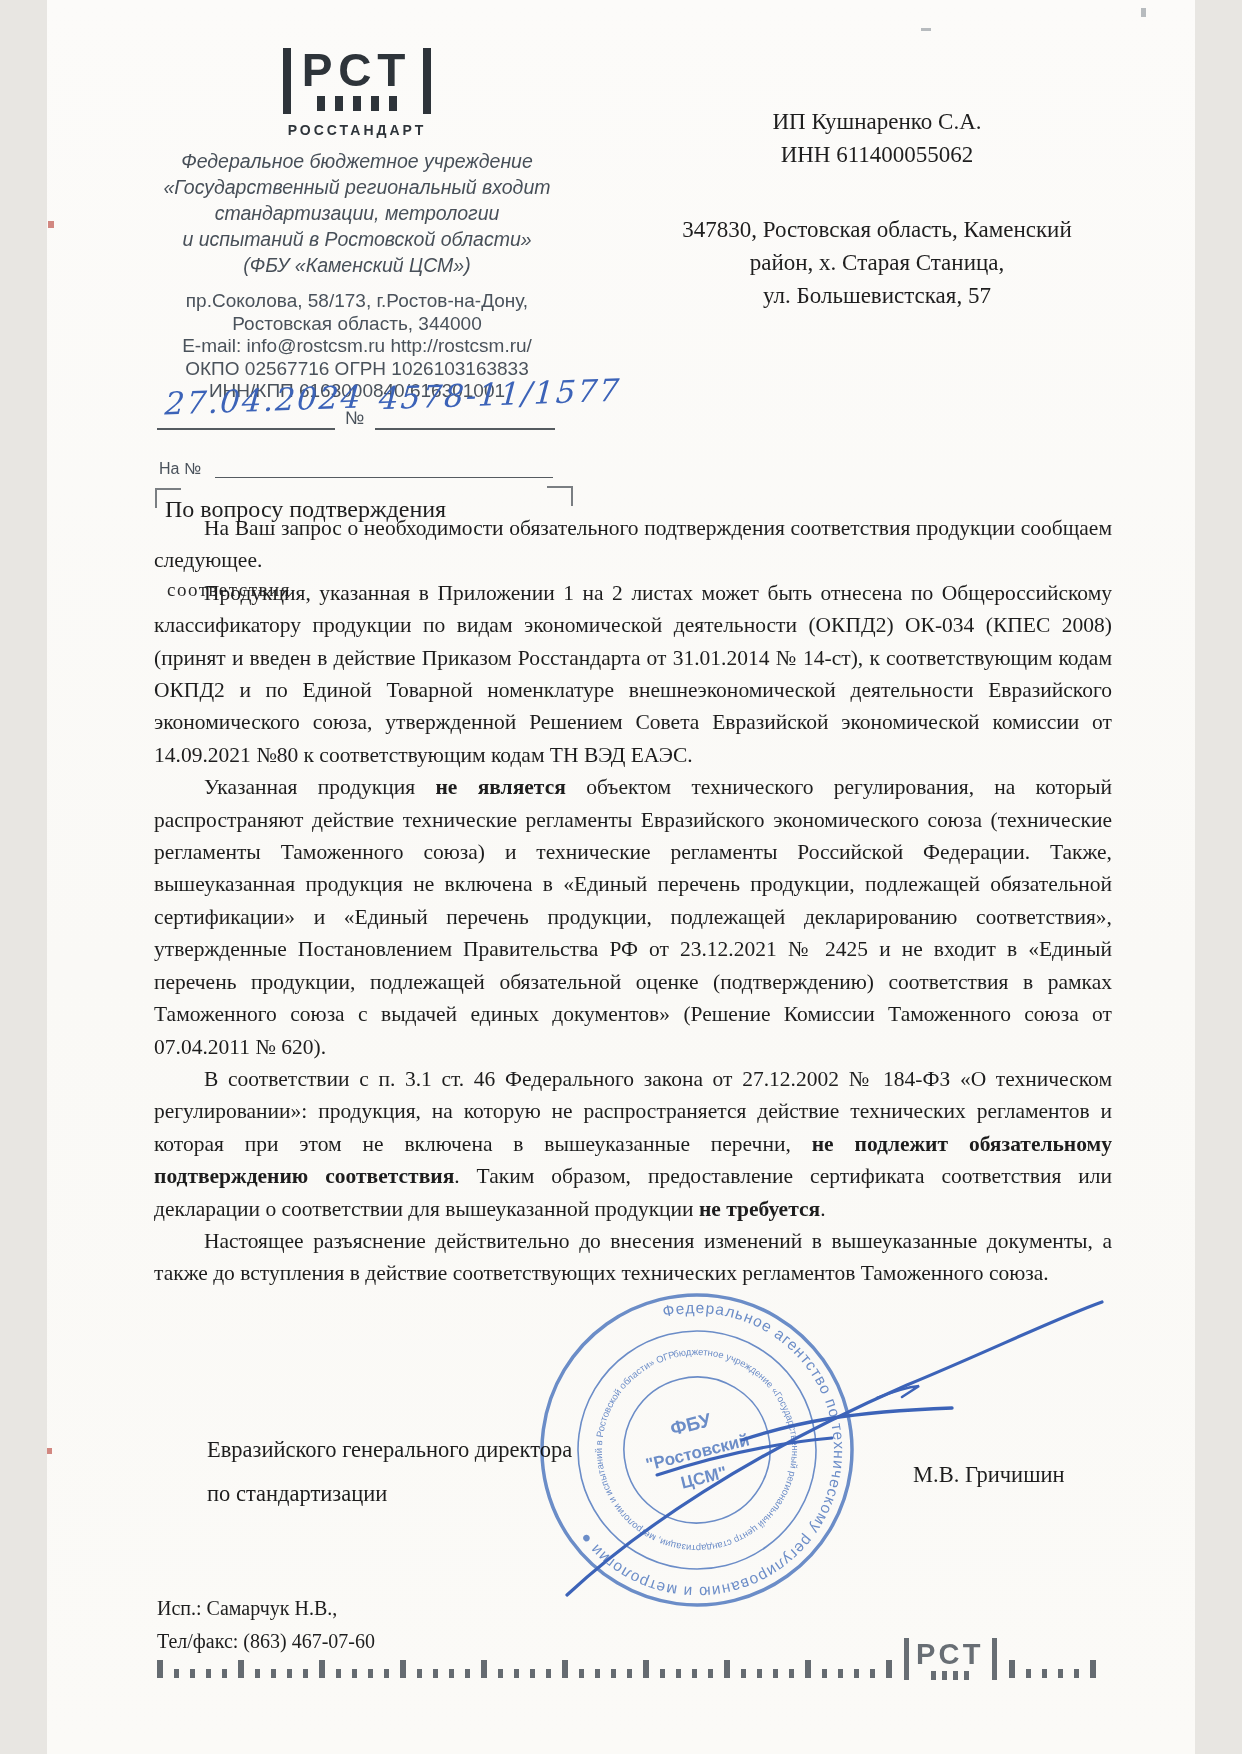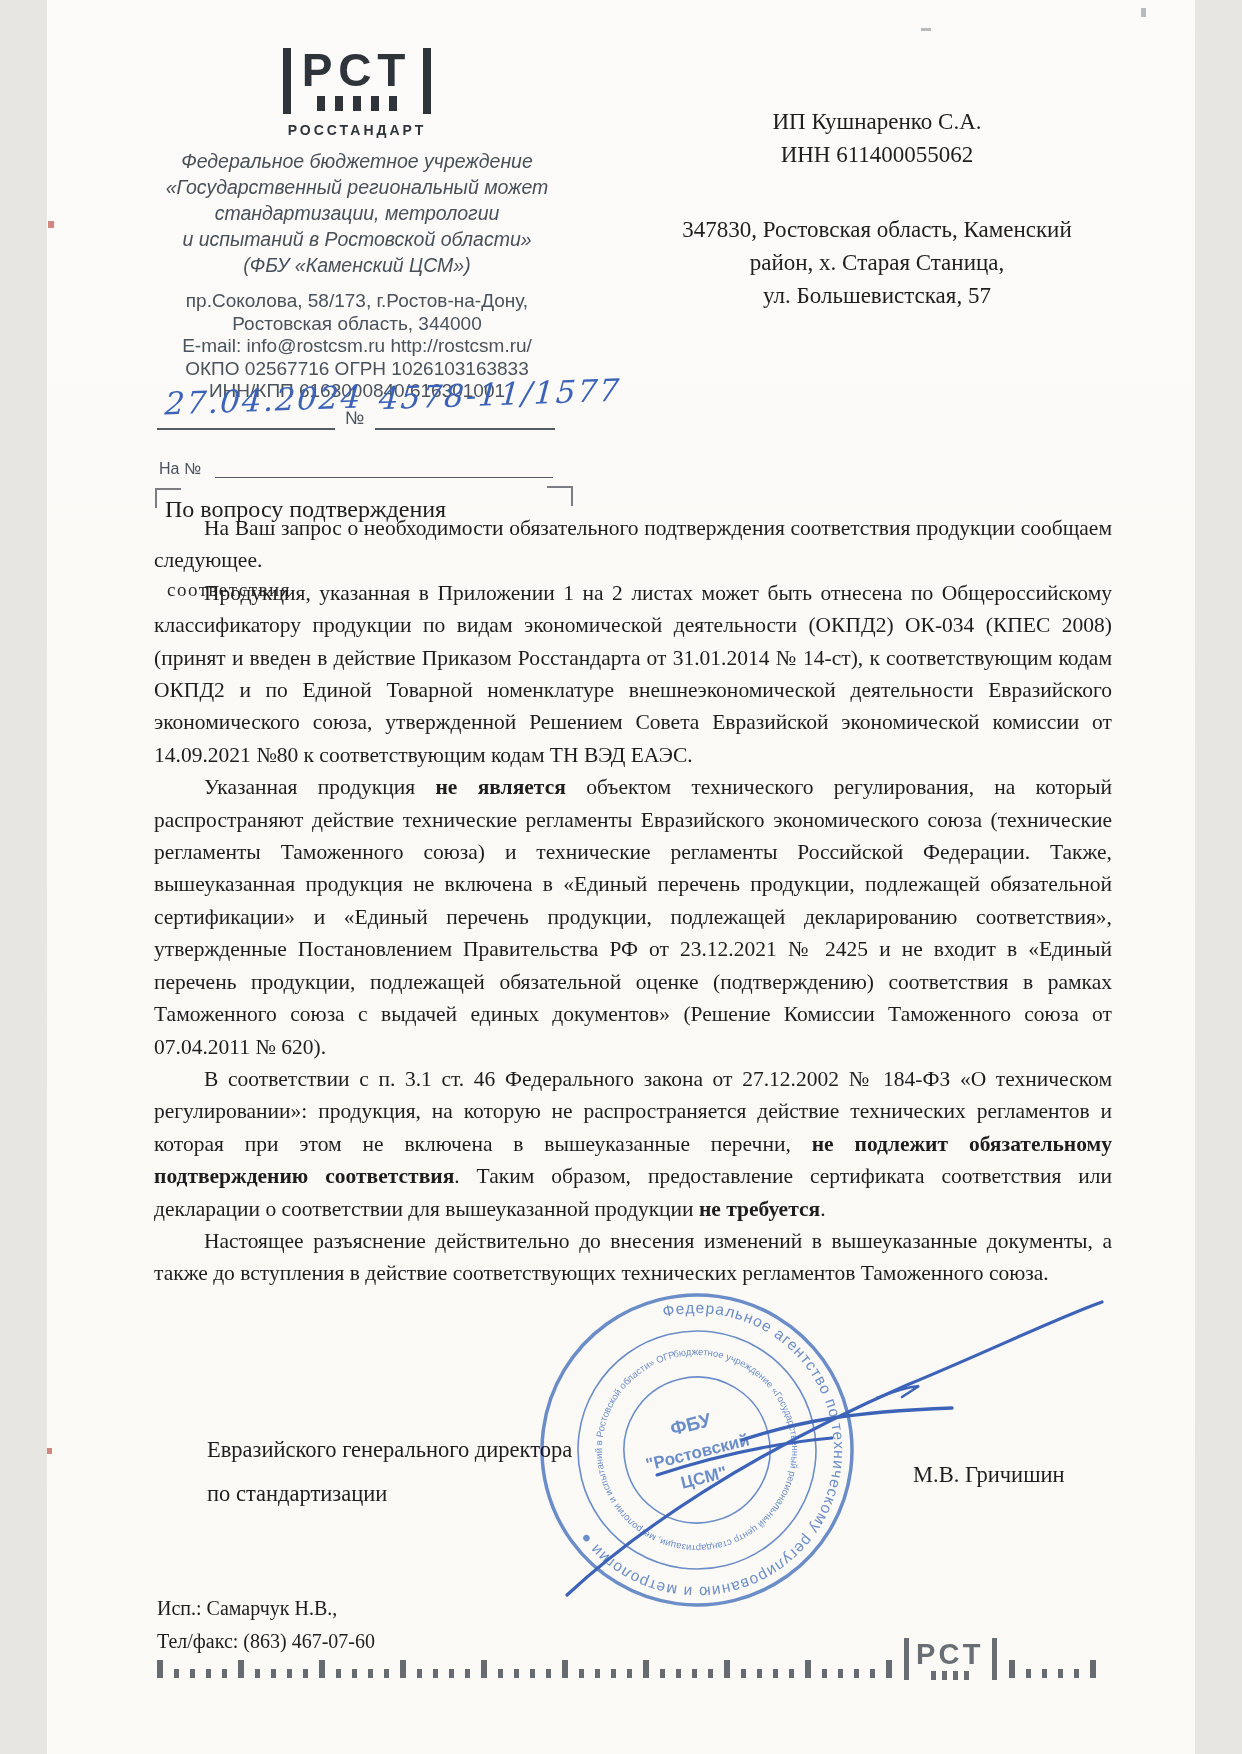--- a/index.html
+++ b/index.html
@@ -85,21 +85,21 @@
             <span></span>
             <span></span>
             <span></span>
         </div>
       </div>
       <div class="rst-bar"></div>
     </div>
     <div class="brand">РОССТАНДАРТ</div>
     <div class="orgname">
       <div>Федеральное бюджетное учреждение</div>
-      <div>«Государственный региональный может</div>
+      <div>«Государственный региональный входит</div>
       <div>стандартизации, метрологии</div>
       <div>и испытаний в Ростовской области»</div>
       <div>(ФБУ «Каменский ЦСМ»)</div>
     </div>
     <div class="addr">
       <div>пр.Соколова, 58/173, г.Ростов-на-Дону,</div>
       <div>Ростовская область, 344000</div>
       <div>E-mail: info@rostcsm.ru   http://rostcsm.ru/</div>
       <div>ОКПО 02567716  ОГРН 1026103163833</div>
       <div>ИНН/КПП 6163000840/616301001</div>

